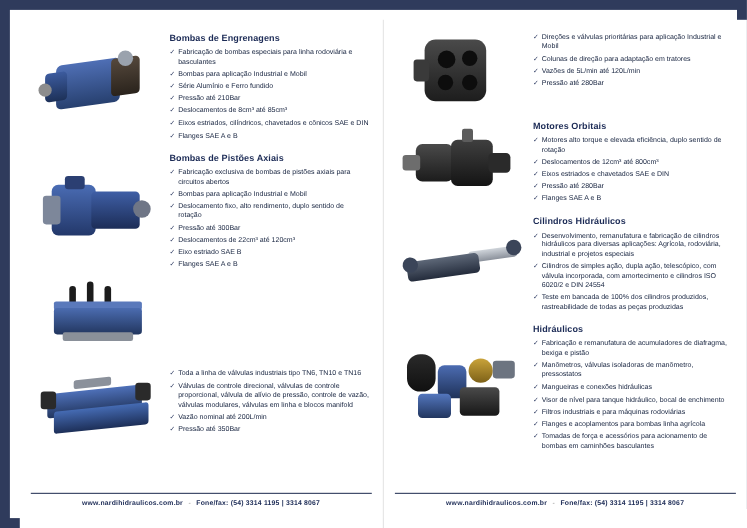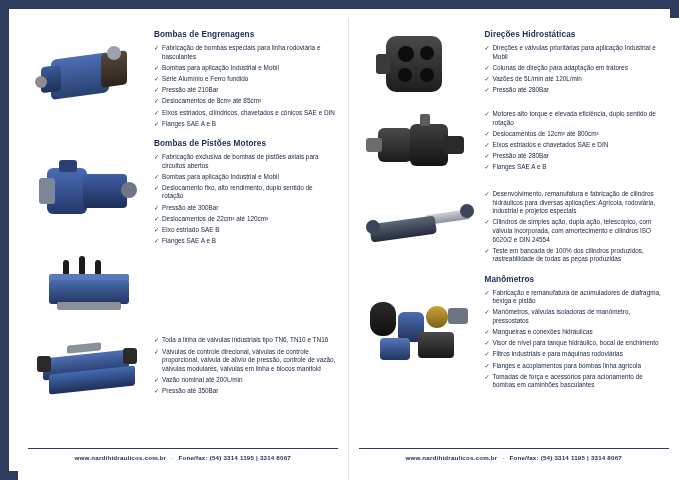--- a/index.html
+++ b/index.html
@@ -200,21 +200,21 @@
           <div class="imgcell">
             <div class="prod">
               <i class="p1"></i>
                 <i class="p2"></i>
                 <i class="p3"></i>
                 <i class="p4"></i>
                 <i class="p5"></i>
             </div>
           </div>
           <div class="txtcell">
-            <h2>Bombas de Pistões Motores</h2>
+            <h2>Bombas de Pistões Axiais</h2>
             <ul>
               <li>Fabricação exclusiva de bombas de pistões axiais para circuitos abertos</li>
               <li>Bombas para aplicação Industrial e Mobil</li>
               <li>Deslocamento fixo, alto rendimento, duplo sentido de rotação</li>
               <li>Pressão até 300Bar</li>
               <li>Deslocamentos de 22cm³ até 120cm³</li>
               <li>Eixo estriado SAE B</li>
               <li>Flanges SAE A e B</li>
             </ul>
           </div>
@@ -272,82 +272,83 @@
             <div class="prod">
               <i class="s1"></i>
                 <i class="s2"></i>
                 <i class="s3"></i>
                 <i class="s4"></i>
                 <i class="s5"></i>
                 <i class="s6"></i>
             </div>
           </div>
           <div class="txtcell">
-            <h2>Direções Hidrostáticas</h2>
             <ul>
               <li>Direções e válvulas prioritárias para aplicação Industrial e Mobil</li>
               <li>Colunas de direção para adaptação em tratores</li>
               <li>Vazões de 5L/min até 120L/min</li>
               <li>Pressão até 280Bar</li>
             </ul>
           </div>
         </div>
 
         <div class="block">
           <div class="imgcell">
             <div class="prod">
               <i class="o1"></i>
                 <i class="o2"></i>
                 <i class="o3"></i>
                 <i class="o4"></i>
                 <i class="o5"></i>
             </div>
           </div>
           <div class="txtcell">
+            <h2>Motores Orbitais</h2>
             <ul>
               <li>Motores alto torque e elevada eficiência, duplo sentido de rotação</li>
               <li>Deslocamentos de 12cm³ até 800cm³</li>
               <li>Eixos estriados e chavetados SAE e DIN</li>
               <li>Pressão até 280Bar</li>
               <li>Flanges SAE A e B</li>
             </ul>
           </div>
         </div>
 
         <div class="block">
           <div class="imgcell">
             <div class="prod">
               <i class="y2"></i>
                 <i class="y1"></i>
                 <i class="y3"></i>
                 <i class="y4"></i>
             </div>
           </div>
           <div class="txtcell">
+            <h2>Cilindros Hidráulicos</h2>
             <ul>
               <li>Desenvolvimento, remanufatura e fabricação de cilindros hidráulicos para diversas aplicações: Agrícola, rodoviária, industrial e projetos especiais</li>
               <li>Cilindros de simples ação, dupla ação, telescópico,  com válvula incorporada, com amortecimento e cilindros  ISO 6020/2 e DIN 24554</li>
               <li>Teste em bancada de 100% dos cilindros produzidos,  rastreabilidade de todas as peças produzidas</li>
             </ul>
           </div>
         </div>
 
         <div class="block">
           <div class="imgcell">
             <div class="prod">
               <i class="a1"></i>
                 <i class="a2"></i>
                 <i class="a3"></i>
                 <i class="a4"></i>
                 <i class="a5"></i>
                 <i class="a6"></i>
             </div>
           </div>
           <div class="txtcell">
-            <h2>Manômetros</h2>
+            <h2>Hidráulicos</h2>
             <ul>
               <li>Fabricação e remanufatura de acumuladores de diafragma, bexiga e pistão</li>
               <li>Manômetros, válvulas isoladoras de  manômetro, pressostatos</li>
               <li>Mangueiras e conexões hidráulicas</li>
               <li>Visor de nível para tanque hidráulico, bocal de enchimento</li>
               <li>Filtros industriais e para máquinas rodoviárias</li>
               <li>Flanges e acoplamentos para bombas linha agrícola</li>
               <li>Tomadas de força e acessórios para acionamento de bombas em caminhões basculantes</li>
             </ul>
           </div>

